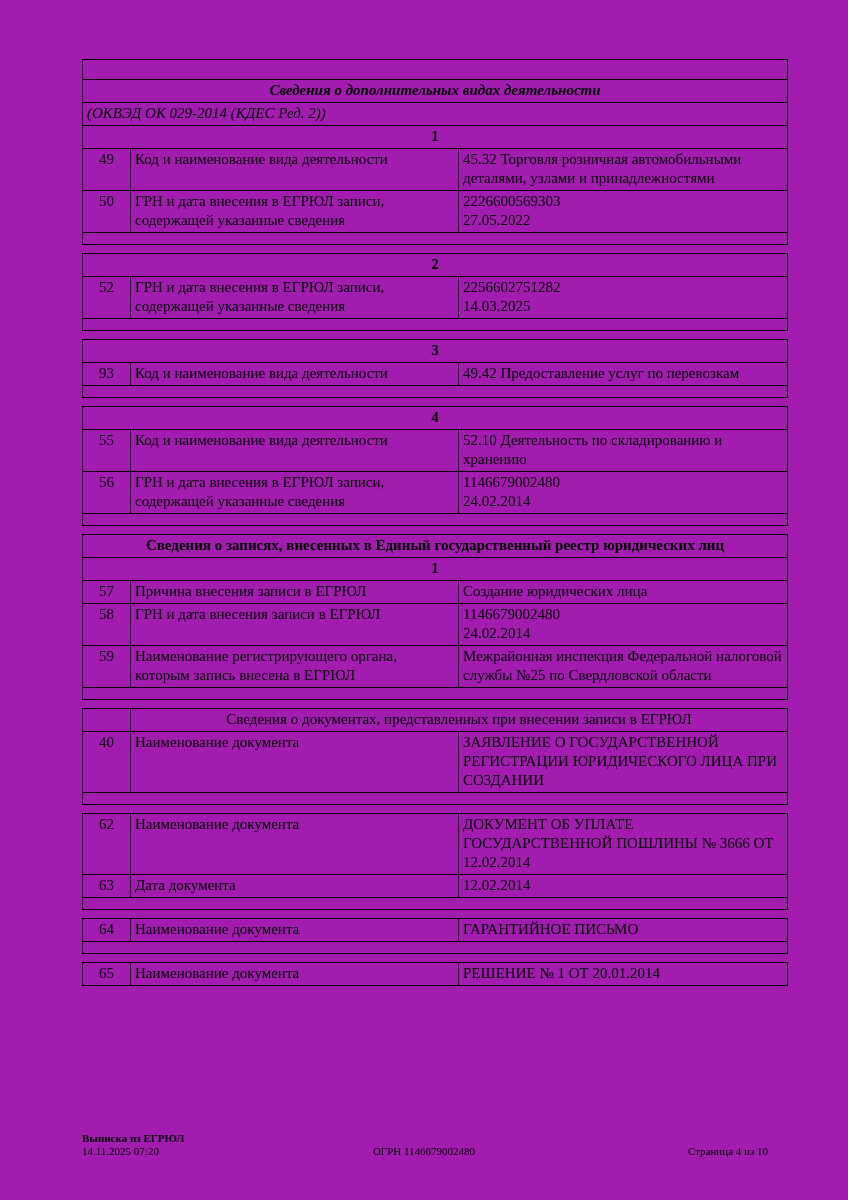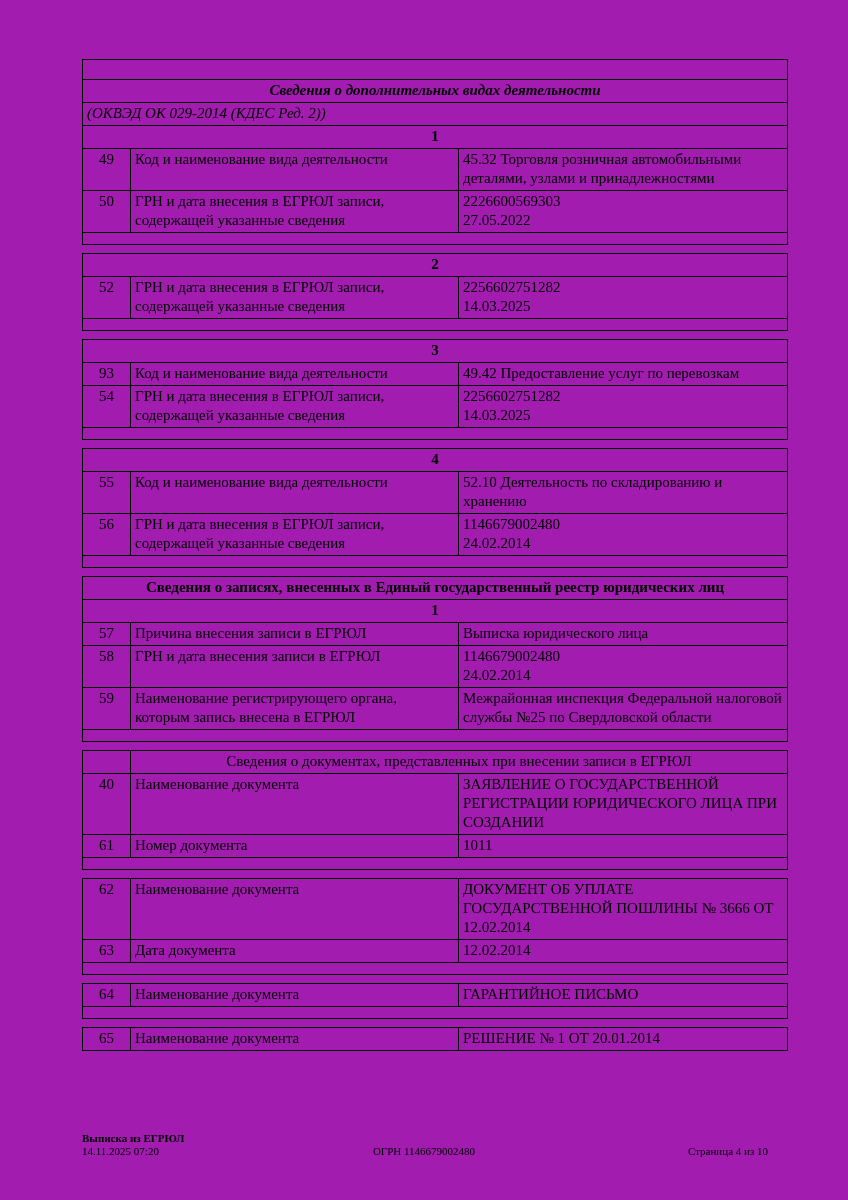--- a/index.html
+++ b/index.html
@@ -155,26 +155,20 @@
         </colgroup>
       <tbody>
           <tr>
         <td colspan="3" class="block-number">3</td>
       </tr>
       <tr>
         <td class="cell-num">93</td>
         <td class="cell-label">Код и наименование вида деятельности</td>
         <td class="cell-value">49.42 Предоставление услуг по перевозкам</td>
       </tr>
-      <tr>
-        <td class="cell-num">54</td>
-        <td class="cell-label">ГРН и дата внесения в ЕГРЮЛ записи, содержащей указанные сведения</td>
-        <td class="cell-value">2256602751282
-14.03.2025</td>
-      </tr>
       <tr class="row-empty">
             <td colspan="3"></td>
           </tr>
     </tbody>
       </table>
 
     <table class="block">
       <colgroup>
           <col class="c-num">
           <col class="c-label">
@@ -210,21 +204,21 @@
       <tbody>
           <tr>
         <td colspan="3" class="section-title-bold">Сведения о записях, внесенных в Единый государственный реестр юридических лиц</td>
       </tr>
       <tr>
         <td colspan="3" class="block-number">1</td>
       </tr>
       <tr>
         <td class="cell-num">57</td>
         <td class="cell-label">Причина внесения записи в ЕГРЮЛ</td>
-        <td class="cell-value">Выписка юридического лица</td>
+        <td class="cell-value">Создание юридических лица</td>
       </tr>
       <tr>
         <td class="cell-num">58</td>
         <td class="cell-label">ГРН и дата внесения записи в ЕГРЮЛ</td>
         <td class="cell-value">1146679002480
 24.02.2014</td>
       </tr>
       <tr>
         <td class="cell-num">59</td>
         <td class="cell-label">Наименование регистрирующего органа, которым запись внесена в ЕГРЮЛ</td>
@@ -244,25 +238,20 @@
         </colgroup>
       <tbody>
           <tr>
         <td class="cell-num"></td>
         <td colspan="2" class="docs-header">Сведения о документах, представленных при внесении записи в ЕГРЮЛ</td>
       </tr>
       <tr>
         <td class="cell-num">40</td>
         <td class="cell-label">Наименование документа</td>
         <td class="cell-value">ЗАЯВЛЕНИЕ О ГОСУДАРСТВЕННОЙ РЕГИСТРАЦИИ ЮРИДИЧЕСКОГО ЛИЦА ПРИ СОЗДАНИИ</td>
-      </tr>
-      <tr>
-        <td class="cell-num">61</td>
-        <td class="cell-label">Номер документа</td>
-        <td class="cell-value">1011</td>
       </tr>
       <tr class="row-empty">
             <td colspan="3"></td>
           </tr>
     </tbody>
       </table>
 
     <table class="block">
       <colgroup>
           <col class="c-num">

